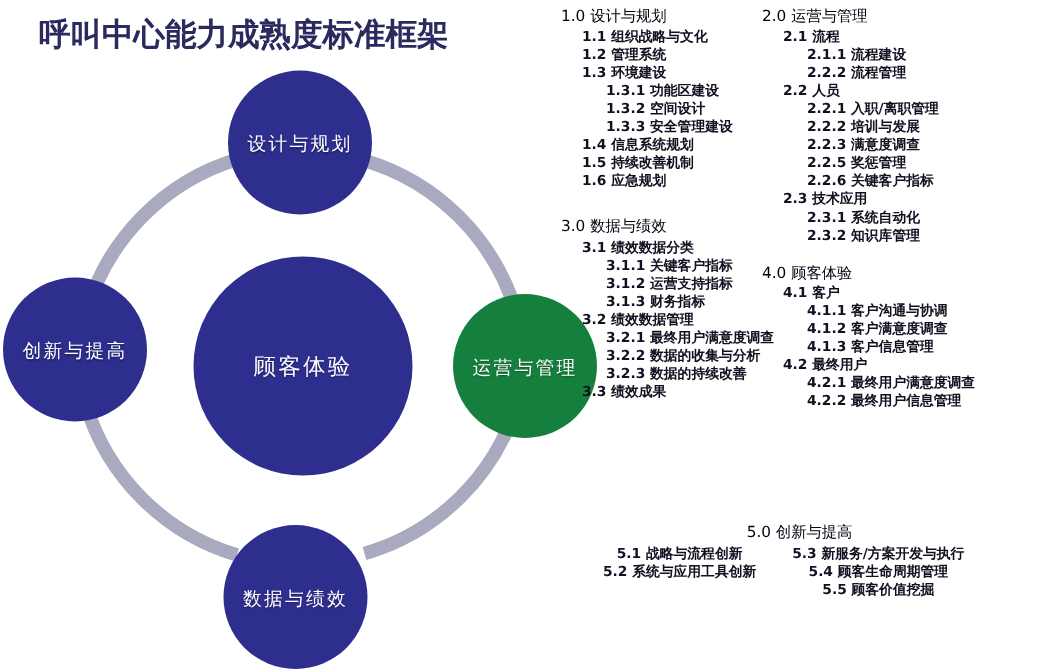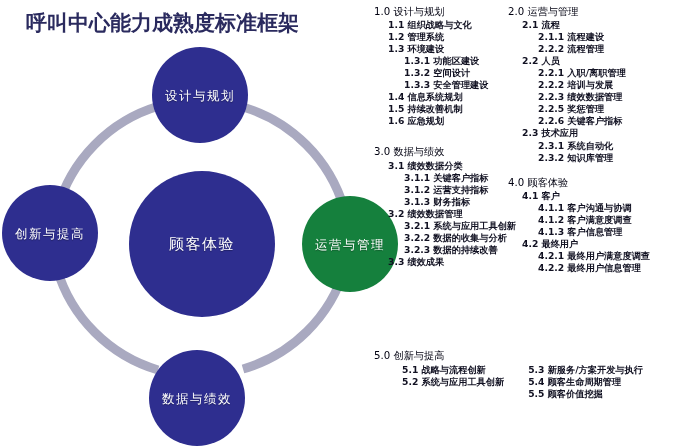--- a/index.html
+++ b/index.html
@@ -104,20 +104,21 @@
   
   #col-five {
     position: absolute;
     left: 374px;
     top: 350px;
     width: 318px;
     font-size: 9.2px;
     line-height: 12.05px;
     font-weight: bold;
     color: #111122;
+    text-align: center;
   }
   #col-five .h1 { margin-bottom: 2px; }
   #five-cols {
     display: flex;
     gap: 4px;
   }
   #five-left  { padding-left: 14px; white-space: nowrap; }
   #five-right { padding-left: 6px;  white-space: nowrap; }
 </style>
 </head>
@@ -181,39 +182,39 @@
     </div>
     <div class="gap-lg"></div>
     <div class="blk">
       <div class="h1">3.0 数据与绩效</div>
       <div>
           <div class="lv2">3.1 绩效数据分类</div>
           <div class="lv3">3.1.1 关键客户指标</div>
           <div class="lv3">3.1.2 运营支持指标</div>
           <div class="lv3">3.1.3 财务指标</div>
           <div class="lv2">3.2 绩效数据管理</div>
-          <div class="lv3">3.2.1 系统与应用工具创新</div>
+          <div class="lv3">3.2.1 最终用户满意度调查</div>
           <div class="lv3">3.2.2 数据的收集与分析</div>
           <div class="lv3">3.2.3 数据的持续改善</div>
           <div class="lv2">3.3 绩效成果</div>
         </div>
     </div>
   </div>
 
   <div class="col" id="col-right">
     <div class="blk">
       <div class="h1">2.0 运营与管理</div>
       <div>
           <div class="lv2">2.1 流程</div>
           <div class="lv3">2.1.1 流程建设</div>
           <div class="lv3">2.2.2 流程管理</div>
           <div class="lv2">2.2 人员</div>
           <div class="lv3">2.2.1 入职/离职管理</div>
           <div class="lv3">2.2.2 培训与发展</div>
-          <div class="lv3">2.2.3 绩效数据管理</div>
+          <div class="lv3">2.2.3 满意度调查</div>
           <div class="lv3">2.2.5 奖惩管理</div>
           <div class="lv3">2.2.6 关键客户指标</div>
           <div class="lv2">2.3 技术应用</div>
           <div class="lv3">2.3.1 系统自动化</div>
           <div class="lv3">2.3.2 知识库管理</div>
         </div>
     </div>
     <div class="gap-md"></div>
     <div class="blk">
       <div class="h1">4.0 顾客体验</div>

